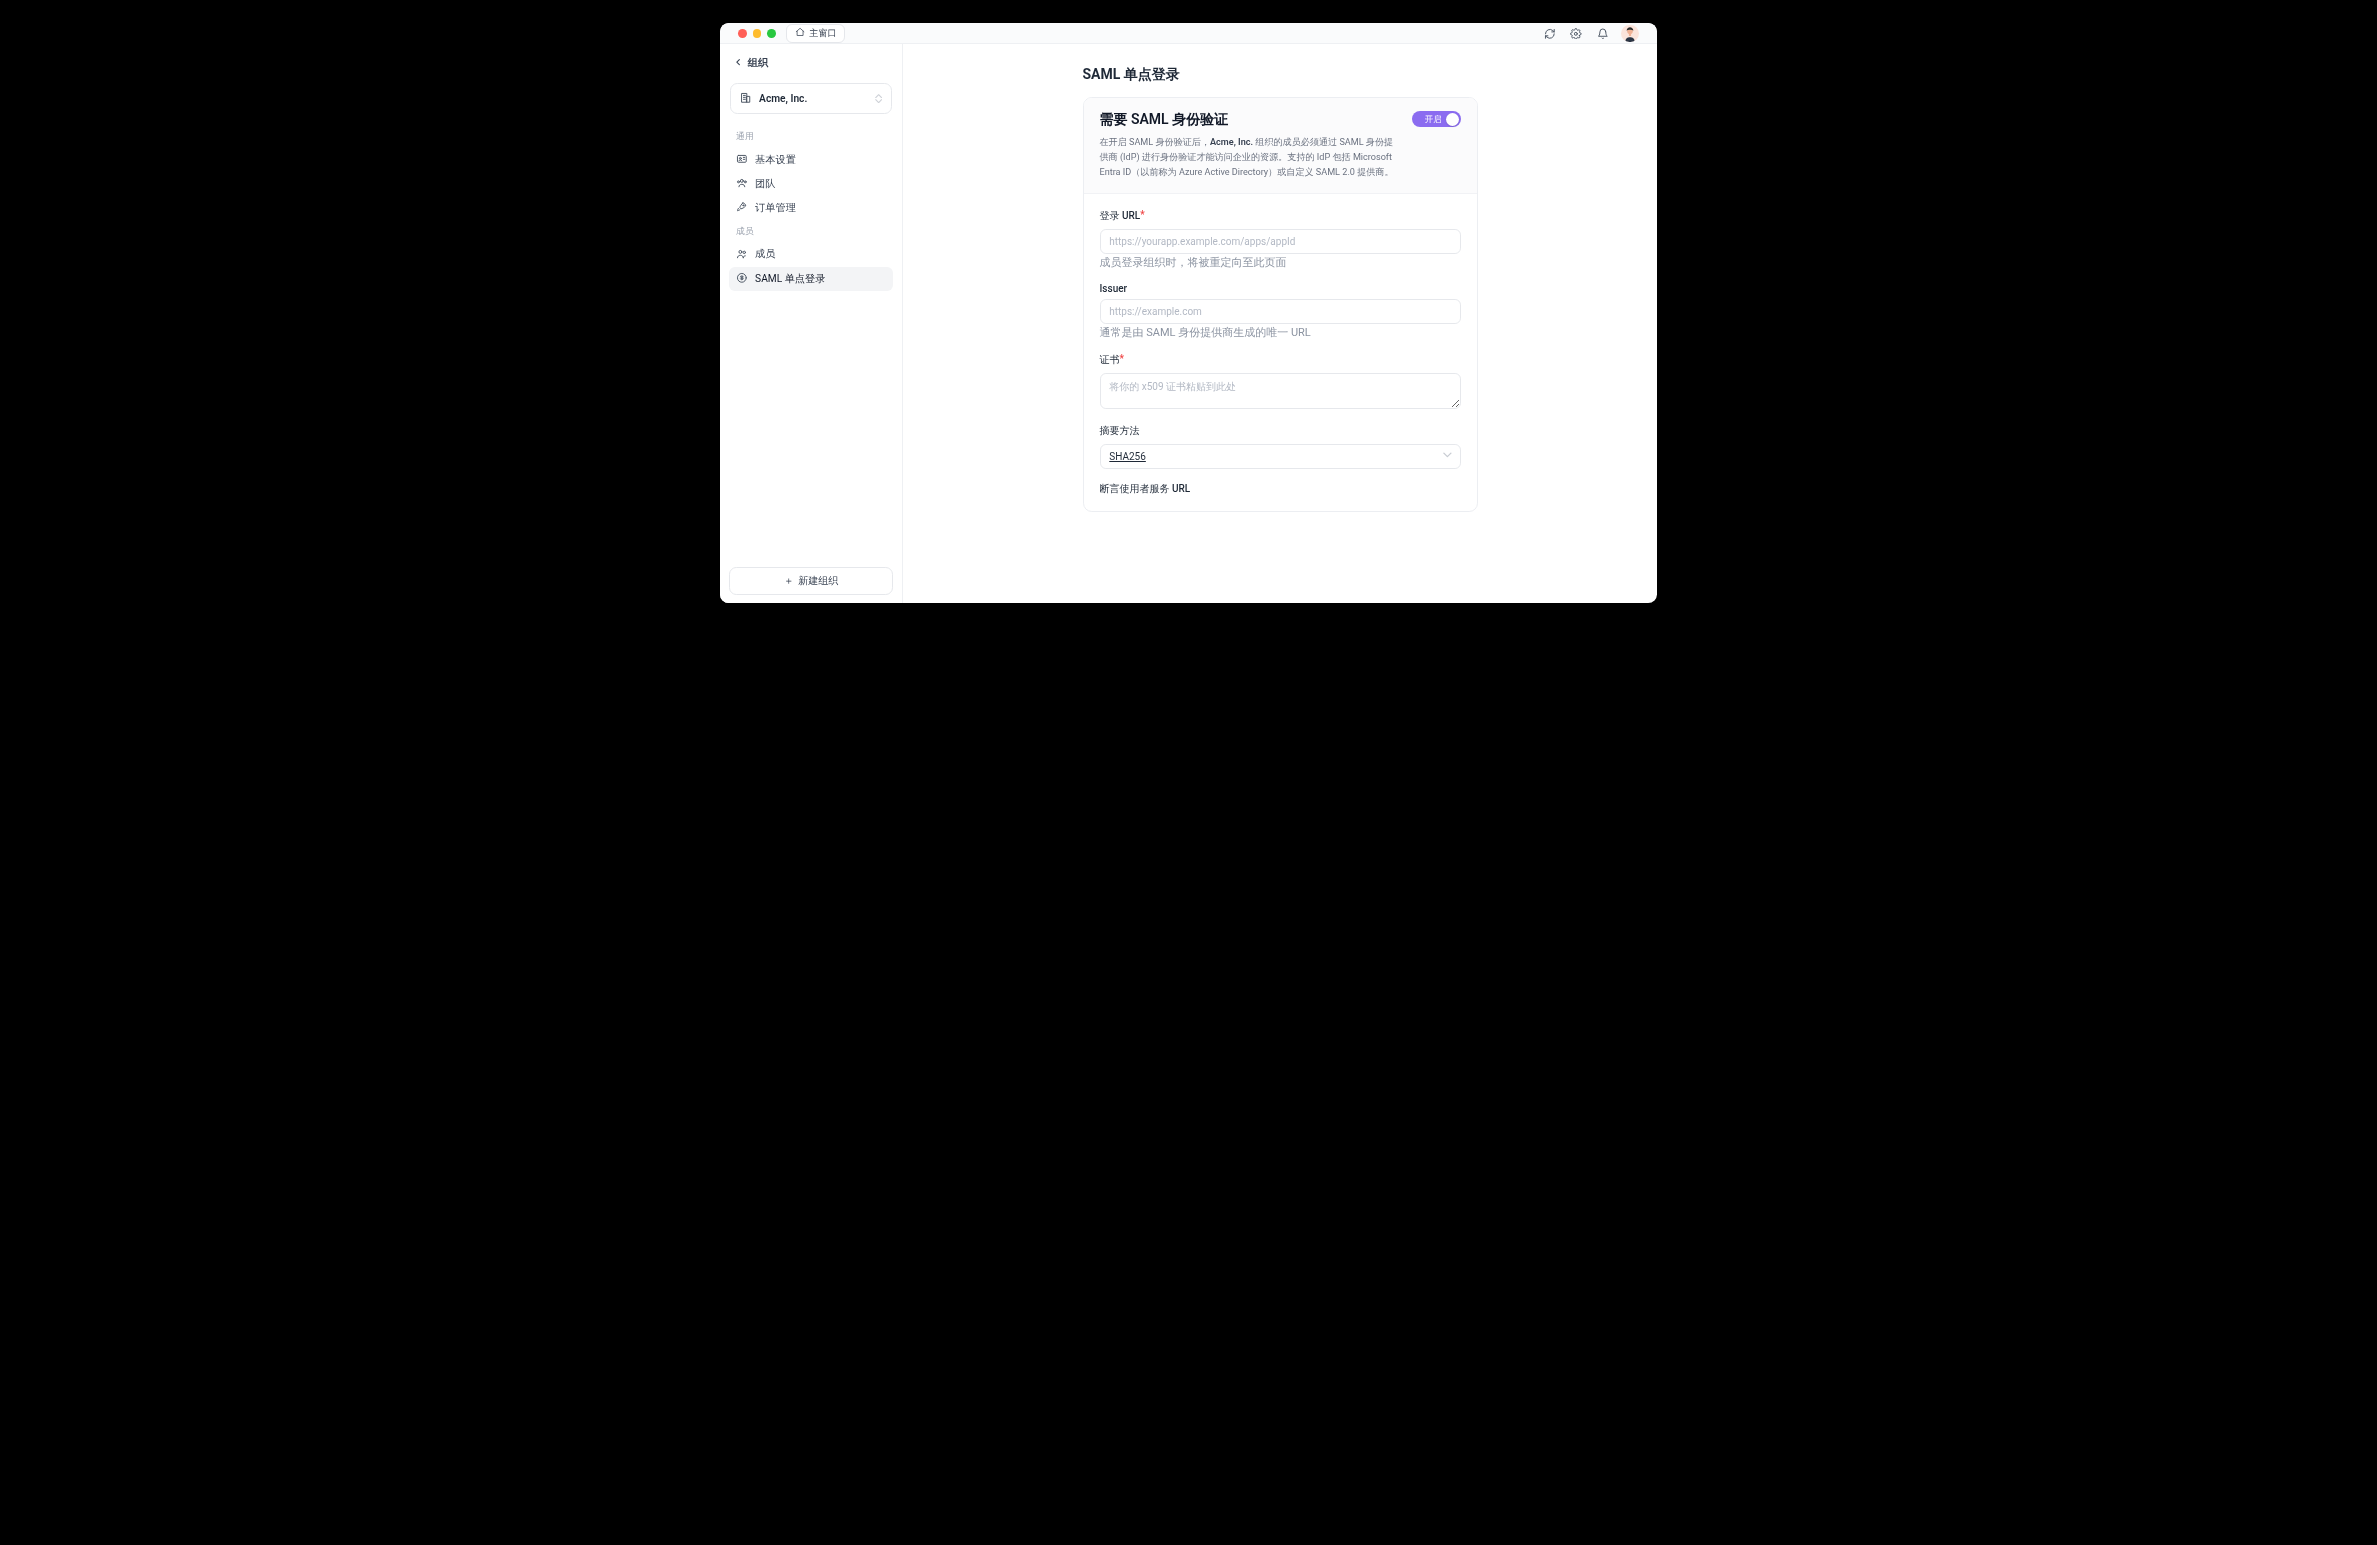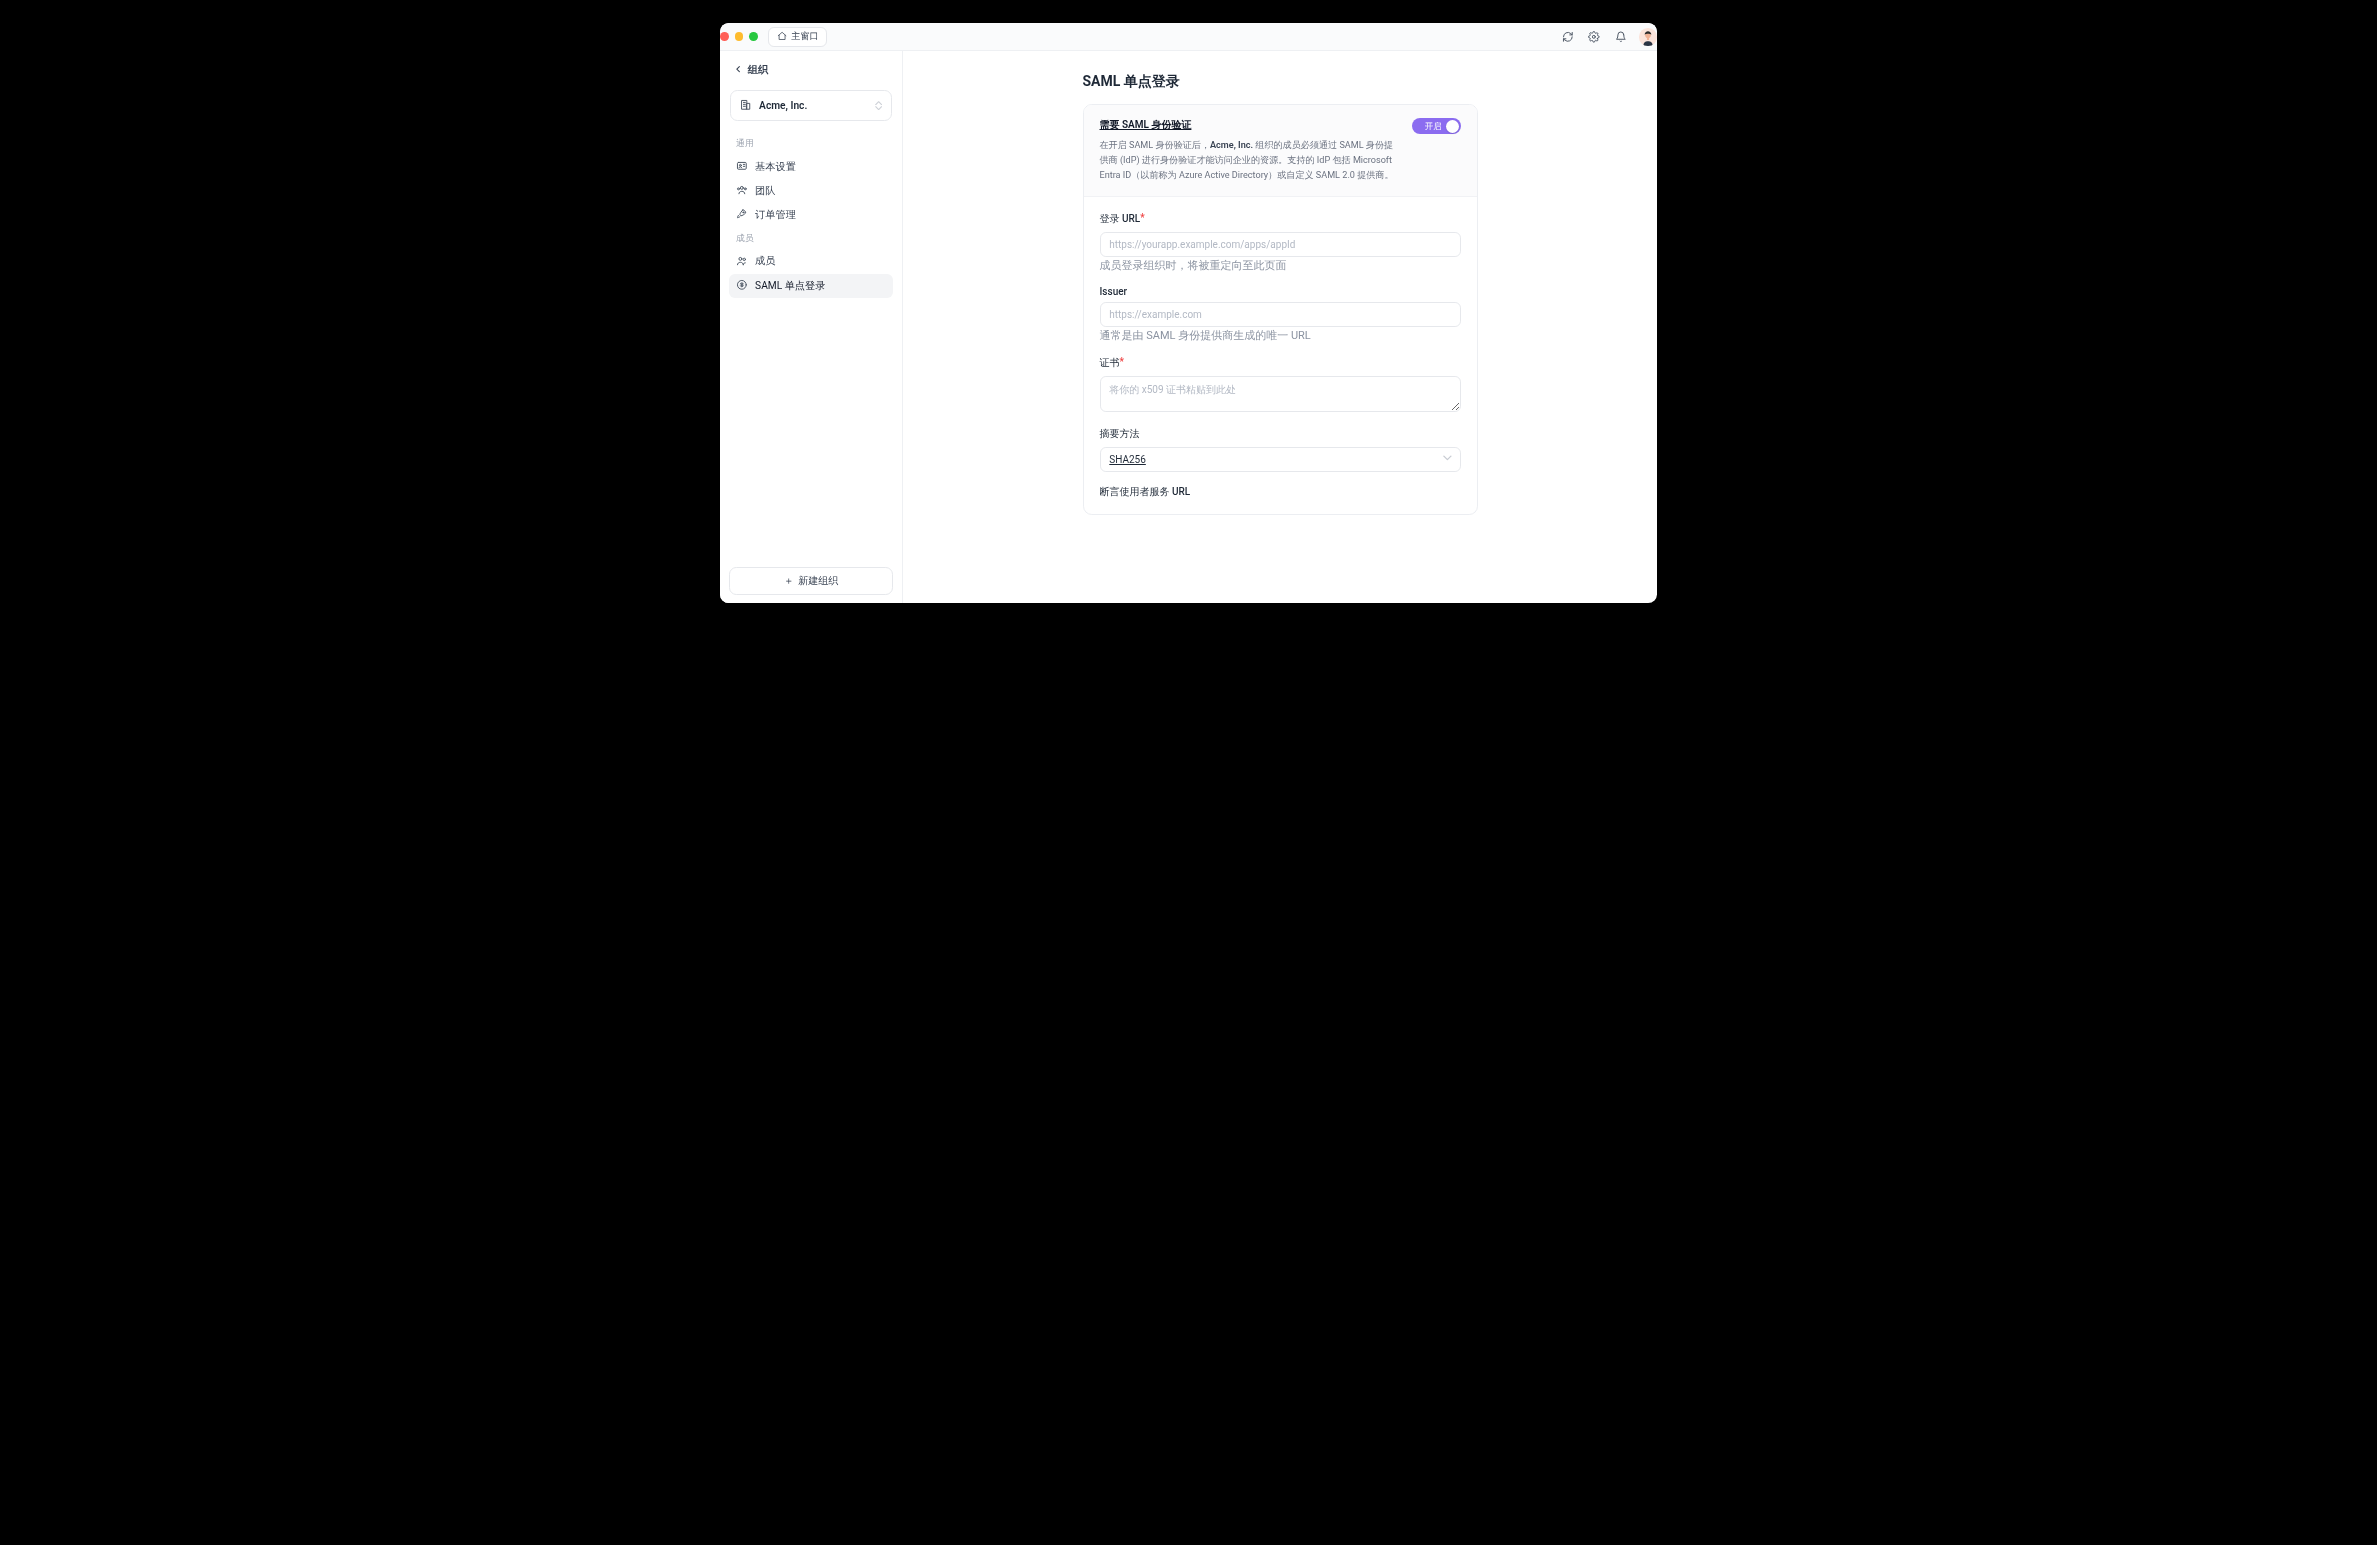--- a/index.html
+++ b/index.html
@@ -20,24 +20,24 @@
       height: 580px;
       background: #fff;
       border-radius: 8.8px;
       overflow: hidden;
       display: flex;
       flex-direction: column;
       box-shadow: 0 7.3px 29px rgba(0,0,0,.35);
     }
     
     .titlebar {
-      height: 28px;
+      height: 21px;
       display: flex;
       align-items: center;
-      padding: 0 0;
+      padding: 0 18px;
       border-bottom: 0.7px solid #eef0f3;
       background: #fafbfc;
       gap: 5.9px;
     }
     .traffic { display: flex; gap: 5.9px; align-items: center; margin-right: 4.4px;}
     .dot { width: 8.8px; height: 8.8px; border-radius: 50%; }
     .dot.red { background:#ff5f57; }
     .dot.yellow { background:#febc2e; }
     .dot.green { background:#28c840; }
     .pill {
@@ -107,21 +107,21 @@
     .content { max-width:395px; margin:0 auto; }
     .page-title { font-size:14px; font-weight:700; color:#1f2937; margin-bottom:13px; }
     .card { border:0.7px solid #eceef2; border-radius:8.8px; overflow: hidden; }
     .card-header {
       padding:13px 16px;
       display:flex; align-items:flex-start; gap:11.7px;
       border-bottom:0.7px solid #f1f2f5;
       background:#fbfbfc;
     }
     .card-header .h-left{flex:1;}
-    .hdr-title { font-weight:600; font-size:10px; color:#111827; margin-bottom:5.9px;text-decoration:underline; }
+    .hdr-title { font-weight:600; font-size:14px; color:#111827; margin-bottom:5.9px; }
     .hdr-desc { font-size:9.1px; color:#6b7280; line-height:1.65; }
     .hdr-desc b{color:#374151; font-weight:600;}
     .toggle-merged{
       display:flex; align-items:center;
       background:#8b6cf0; border-radius:731px;
       height:16px; padding-left:13px;
     }
     .toggle-merged .tlabel{color:#fff; font-size:8.4px; margin-right:2.9px;}
     .toggle-merged .tknob{
       width:13px;height:13px;border-radius:50%;background:#fff;margin:1.5px;

